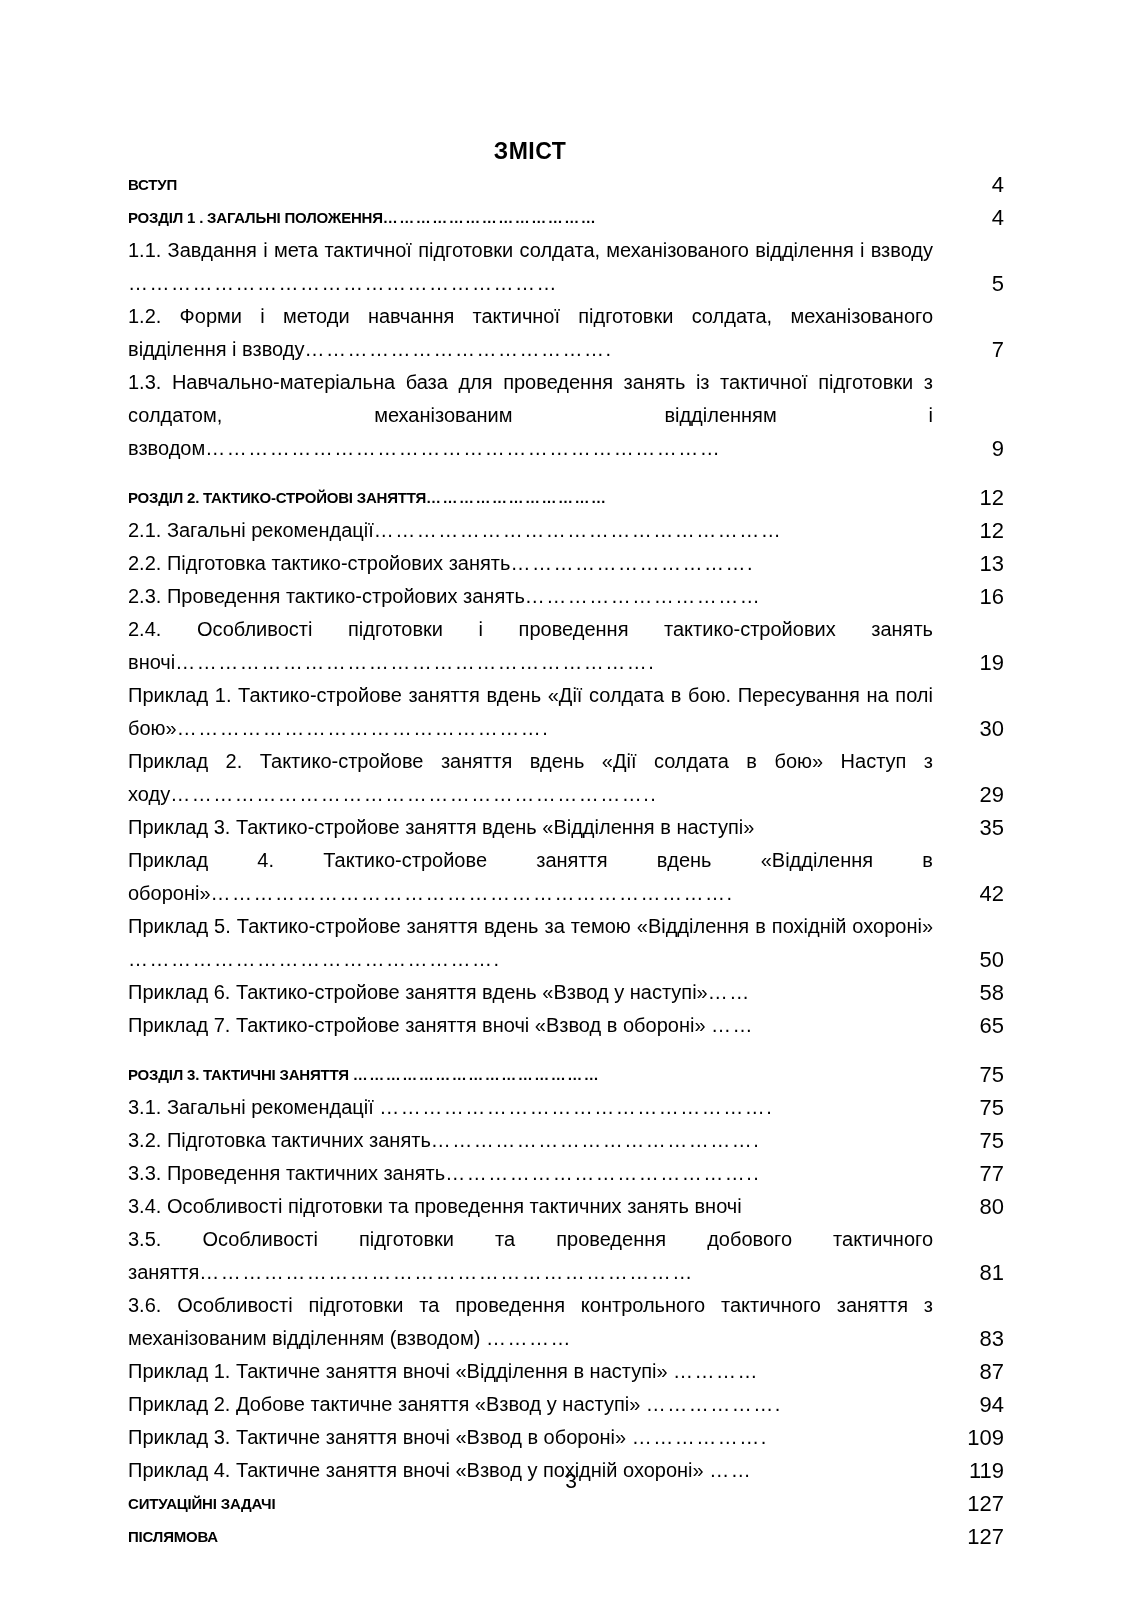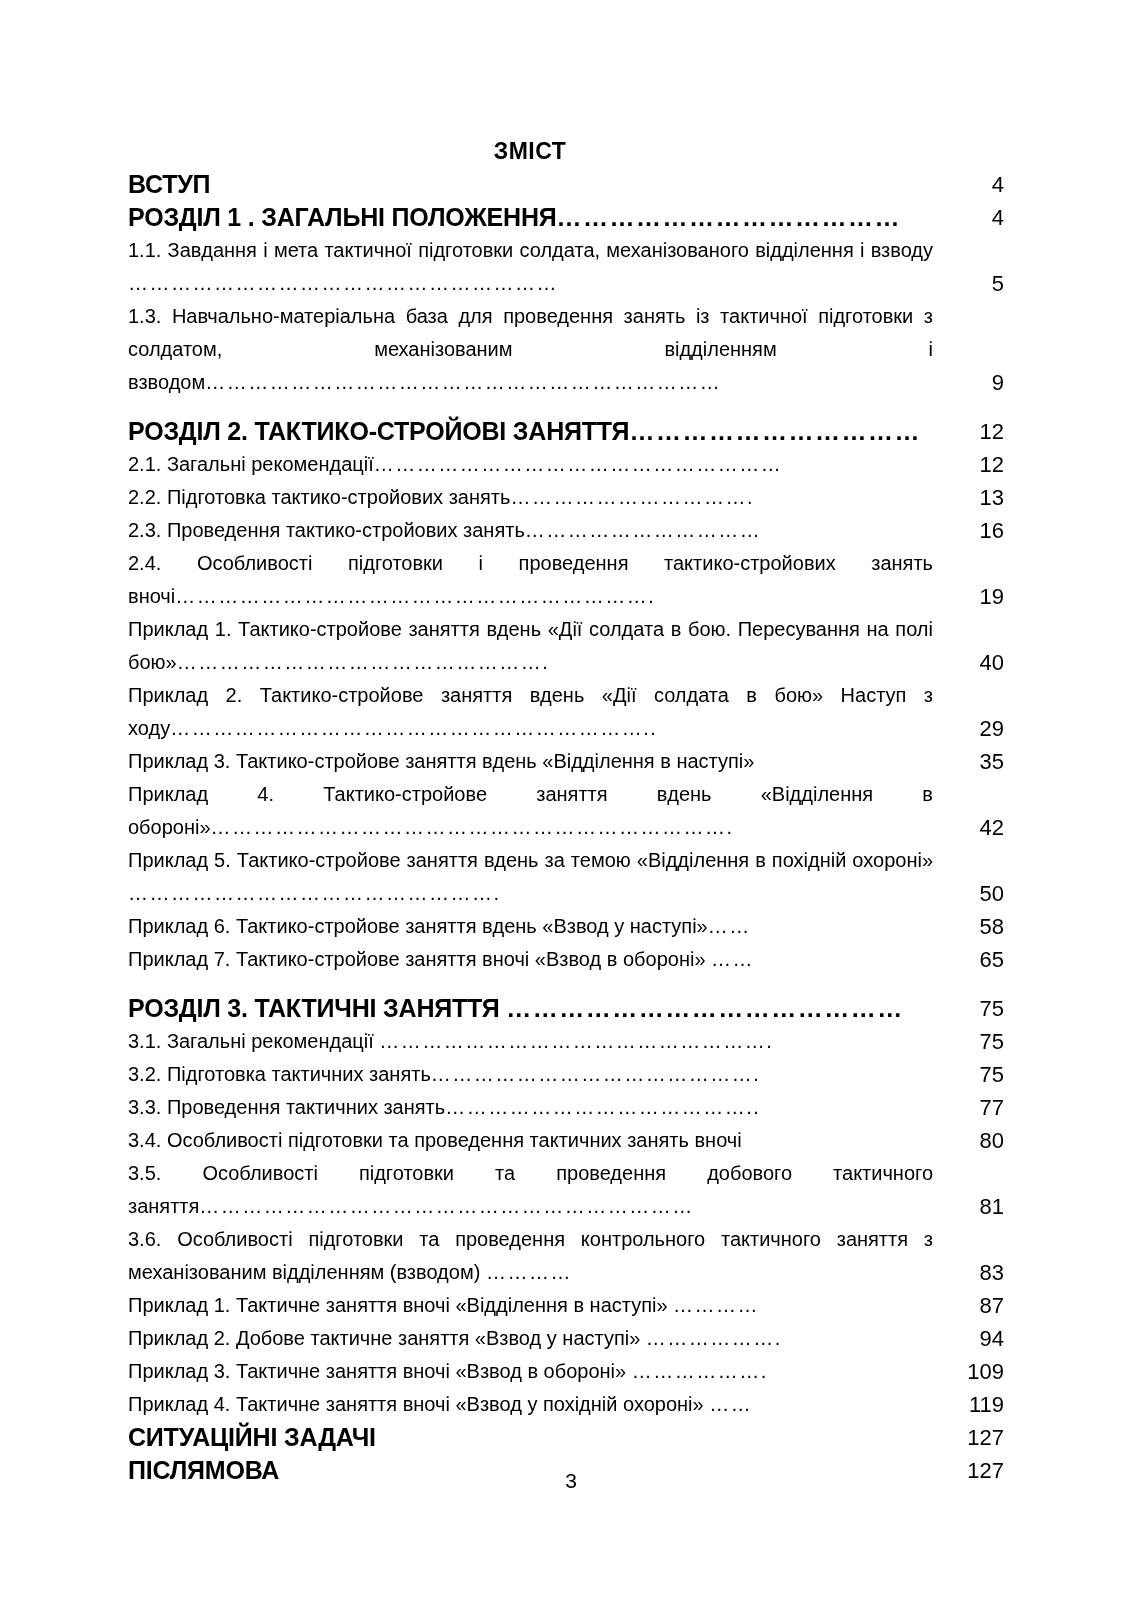--- a/index.html
+++ b/index.html
@@ -52,21 +52,21 @@
     width: 805px;
     font-size: 20px;
     line-height: 33px;
     text-align: justify;
     text-justify: inter-word;
     word-spacing: 0px;
     hyphens: none;
   }
   .row.bold .entry {
     font-weight: bold;
-    font-size: 25px;
+    font-size: 15px;
     letter-spacing: -0.2px;
   }
   .row .pageno {
     flex: 0 0 77px;
     width: 77px;
     text-align: right;
     font-size: 22px;
     line-height: 33px;
     padding-right: 6px;
     box-sizing: border-box;
@@ -108,20 +108,24 @@
         </div>
         <div class="row bold num-last">
           <div class="entry">РОЗДІЛ 1 . ЗАГАЛЬНІ ПОЛОЖЕННЯ<span class="leader">…………………………………</span></div>
           <div class="pageno">4</div>
         </div>
         <div class="row num-last">
           <div class="entry">1.1. Завдання і мета тактичної підготовки солдата, механізованого відділення і взводу <span class="leader">……………………………………………………</span></div>
           <div class="pageno">5</div>
         </div>
         <div class="row num-last">
+          <div class="entry">1.2. Форми і методи навчання тактичної підготовки солдата, механізованого відділення і взводу<span class="leader">…………………………………….</span></div>
+          <div class="pageno">7</div>
+        </div>
+        <div class="row num-last">
           <div class="entry">1.3. Навчально-матеріальна база для проведення занять із тактичної підготовки з солдатом, механізованим відділенням і взводом<span class="leader">………………………………………………………………</span></div>
           <div class="pageno">9</div>
         </div>
         <div class="gap-md"></div>
         <div class="row bold num-last">
           <div class="entry">РОЗДІЛ 2. ТАКТИКО-СТРОЙОВІ ЗАНЯТТЯ<span class="leader">……………………………</span></div>
           <div class="pageno">12</div>
         </div>
         <div class="row num-last">
           <div class="entry">2.1. Загальні рекомендації<span class="leader">…………………………………………………</span></div>
@@ -134,21 +138,21 @@
         <div class="row num-last">
           <div class="entry">2.3. Проведення тактико-стройових занять<span class="leader">……………………………</span></div>
           <div class="pageno">16</div>
         </div>
         <div class="row num-last">
           <div class="entry">2.4. Особливості підготовки і проведення тактико-стройових занять вночі<span class="leader">………………………………………………………….</span></div>
           <div class="pageno">19</div>
         </div>
         <div class="row num-last">
           <div class="entry">Приклад 1. Тактико-стройове заняття вдень «Дії солдата в бою. Пересування на полі бою»<span class="leader">…………………………………………….</span></div>
-          <div class="pageno">40</div>
+          <div class="pageno">30</div>
         </div>
         <div class="row num-last">
           <div class="entry">Приклад 2. Тактико-стройове заняття вдень «Дії солдата в бою» Наступ з ходу<span class="leader">…………………………………………………………..</span></div>
           <div class="pageno">29</div>
         </div>
         <div class="row num-first">
           <div class="entry">Приклад 3. Тактико-стройове заняття вдень «Відділення в наступі»<span class="leader"></span></div>
           <div class="pageno">35</div>
         </div>
         <div class="row num-last">

